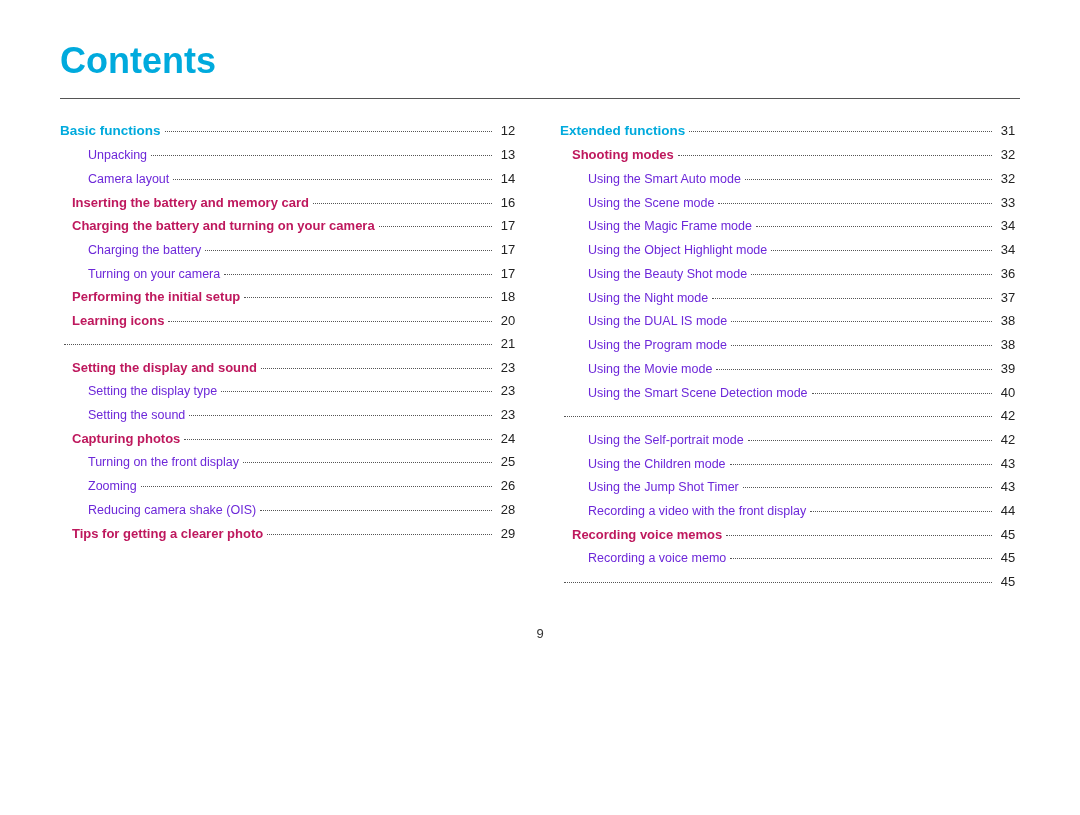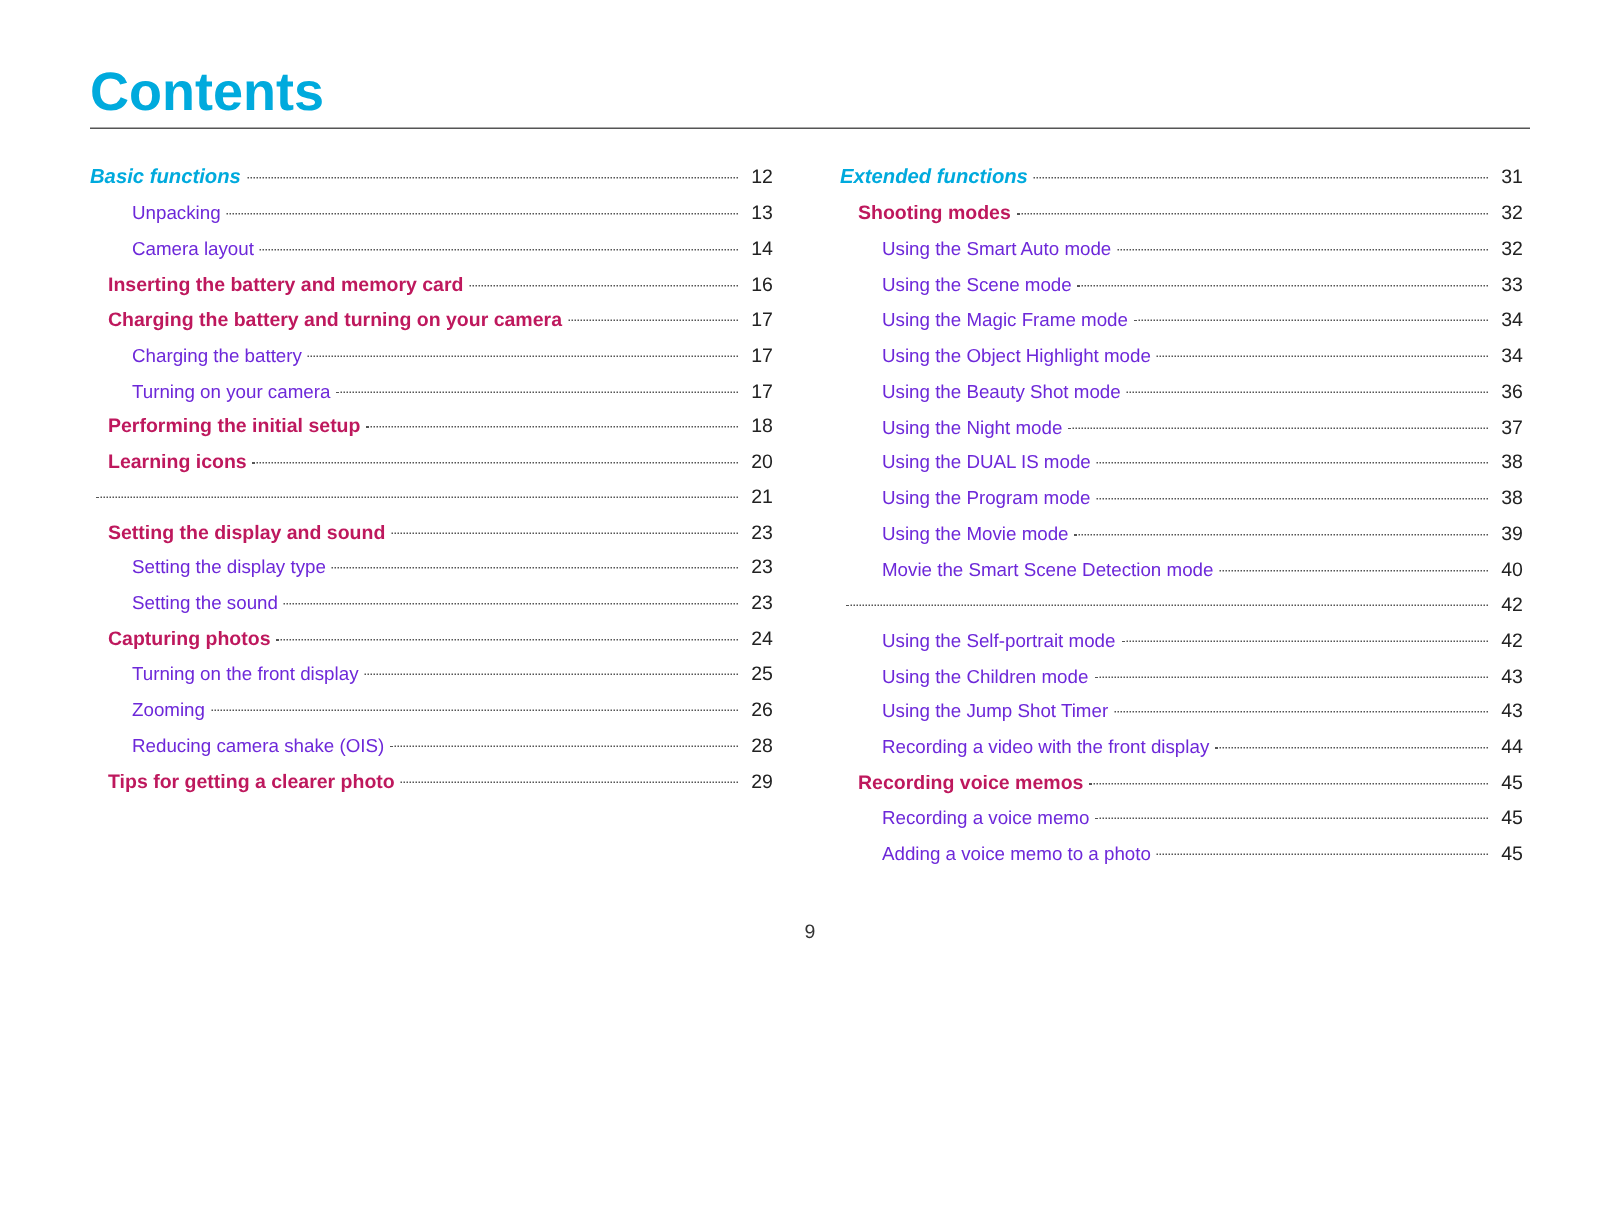--- a/index.html
+++ b/index.html
@@ -16,21 +16,21 @@
       font-size: 13px;
       color: #222;
       padding: 40px 60px;
       overflow: hidden;
     }
 
     .page-title {
       font-size: 36px;
       font-weight: bold;
       color: #00aadd;
-      margin-bottom: 3px;
+      margin-bottom: 16px;
     }
 
     .divider {
       border: none;
       border-top: 1.5px solid #555;
       margin-bottom: 22px;
     }
 
     .columns {
       display: flex;
@@ -65,21 +65,20 @@
       white-space: nowrap;
       flex-shrink: 0;
       min-width: 24px;
       text-align: center;
     }
 
     .level0 .toc-label {
       font-weight: bold;
       color: #00aadd;
       font-size: 13.5px;
-      font-style: italic;
     }
 
     .level1 .toc-label {
       font-weight: bold;
       font-size: 13px;
       color: #be185d;
       padding-left: 12px;
     }
 
     .level2 .toc-label {
@@ -244,21 +243,21 @@
         <span class="toc-label">Using the Program mode</span>
         <span class="toc-dots"></span>
         <span class="toc-page">38</span>
       </div>
       <div class="toc-entry level2">
         <span class="toc-label">Using the Movie mode</span>
         <span class="toc-dots"></span>
         <span class="toc-page">39</span>
       </div>
       <div class="toc-entry level2">
-        <span class="toc-label">Movie the Smart Scene Detection mode</span>
+        <span class="toc-label">Using the Smart Scene Detection mode</span>
         <span class="toc-dots"></span>
         <span class="toc-page">40</span>
       </div>
       <div class="toc-entry level1">
         <span class="toc-dots"></span>
         <span class="toc-page">42</span>
       </div>
       <div class="toc-entry level2">
         <span class="toc-label">Using the Self-portrait mode</span>
         <span class="toc-dots"></span>
@@ -283,20 +282,19 @@
         <span class="toc-label">Recording voice memos</span>
         <span class="toc-dots"></span>
         <span class="toc-page">45</span>
       </div>
       <div class="toc-entry level2">
         <span class="toc-label">Recording a voice memo</span>
         <span class="toc-dots"></span>
         <span class="toc-page">45</span>
       </div>
       <div class="toc-entry level2">
-        <span class="toc-label">Adding a voice memo to a photo</span>
         <span class="toc-dots"></span>
         <span class="toc-page">45</span>
       </div>
     </div>
 </div>
 
 <div class="page-number">9</div>
 
 </body></html>

